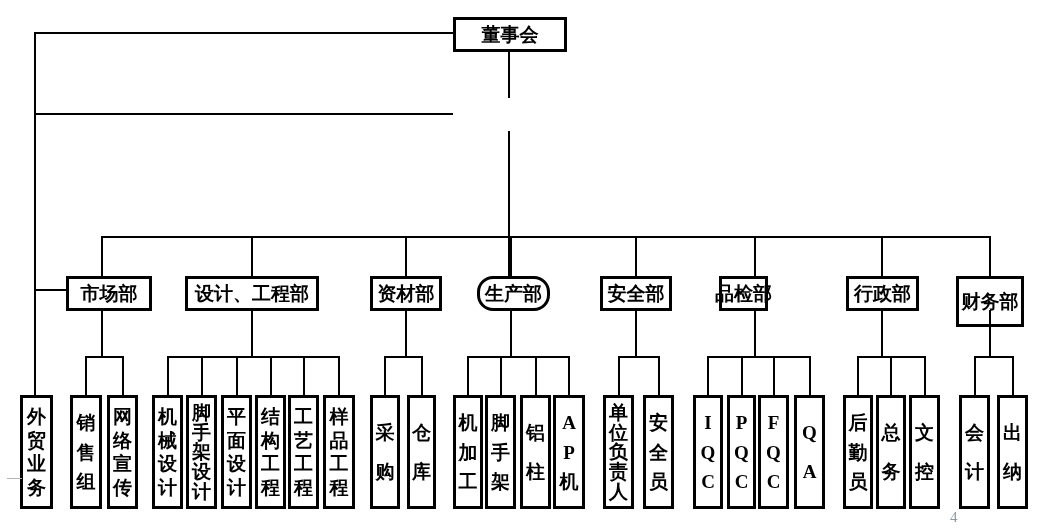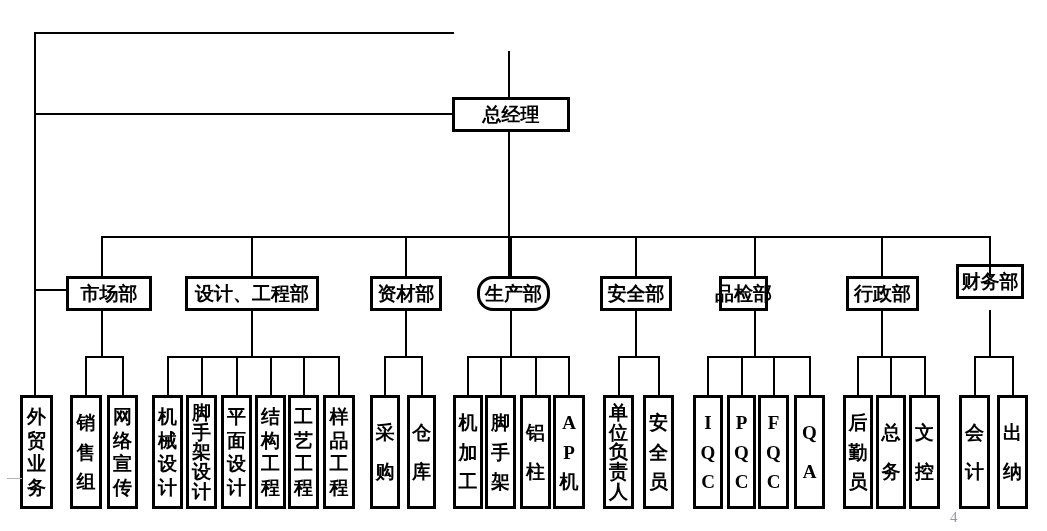--- a/index.html
+++ b/index.html
@@ -49,22 +49,22 @@
     top: 509px;
     font-size: 15px;
     color: #8f98a5;
     font-family: "Liberation Serif", serif;
   }
 </style>
 </head>
 <body>
 
 <div class="canvas">
-  <div class="box" id="gm-box" style="left:452px; top:97px; width:118px; height:35px;">
-    <span class="hlabel">总经理</span>
+  <div class="box" id="board-box" style="left:453px; top:17px; width:114px; height:35px;">
+    <span class="hlabel">董事会</span>
   </div>
   <div class="box" id="trade-box" style="left:20px; top:395px; width:33px; height:114px;">
     <span class="v-text">
         <span class="vchar">外</span>
         <span class="vchar">贸</span>
         <span class="vchar">业</span>
         <span class="vchar">务</span>
       </span>
   </div>
 
@@ -248,21 +248,21 @@
           <span class="vchar">总</span>
           <span class="vchar">务</span>
         </span>
       </div>
       <div class="box" style="left: 909px; top: 395px; width: 31px; height: 114px;">
         <span class="v-text">
           <span class="vchar">文</span>
           <span class="vchar">控</span>
         </span>
       </div>
-      <div class="box" style="left: 956px; top: 264px; width: 68px; height: 35px;">
+      <div class="box" style="left: 956px; top: 276px; width: 68px; height: 51px;">
         <span class="hlabel">财务部</span>
       </div>
       <div class="box" style="left: 959px; top: 395px; width: 31px; height: 114px;">
         <span class="v-text">
           <span class="vchar">会</span>
           <span class="vchar">计</span>
         </span>
       </div>
       <div class="box" style="left: 997px; top: 395px; width: 31px; height: 114px;">
         <span class="v-text">

